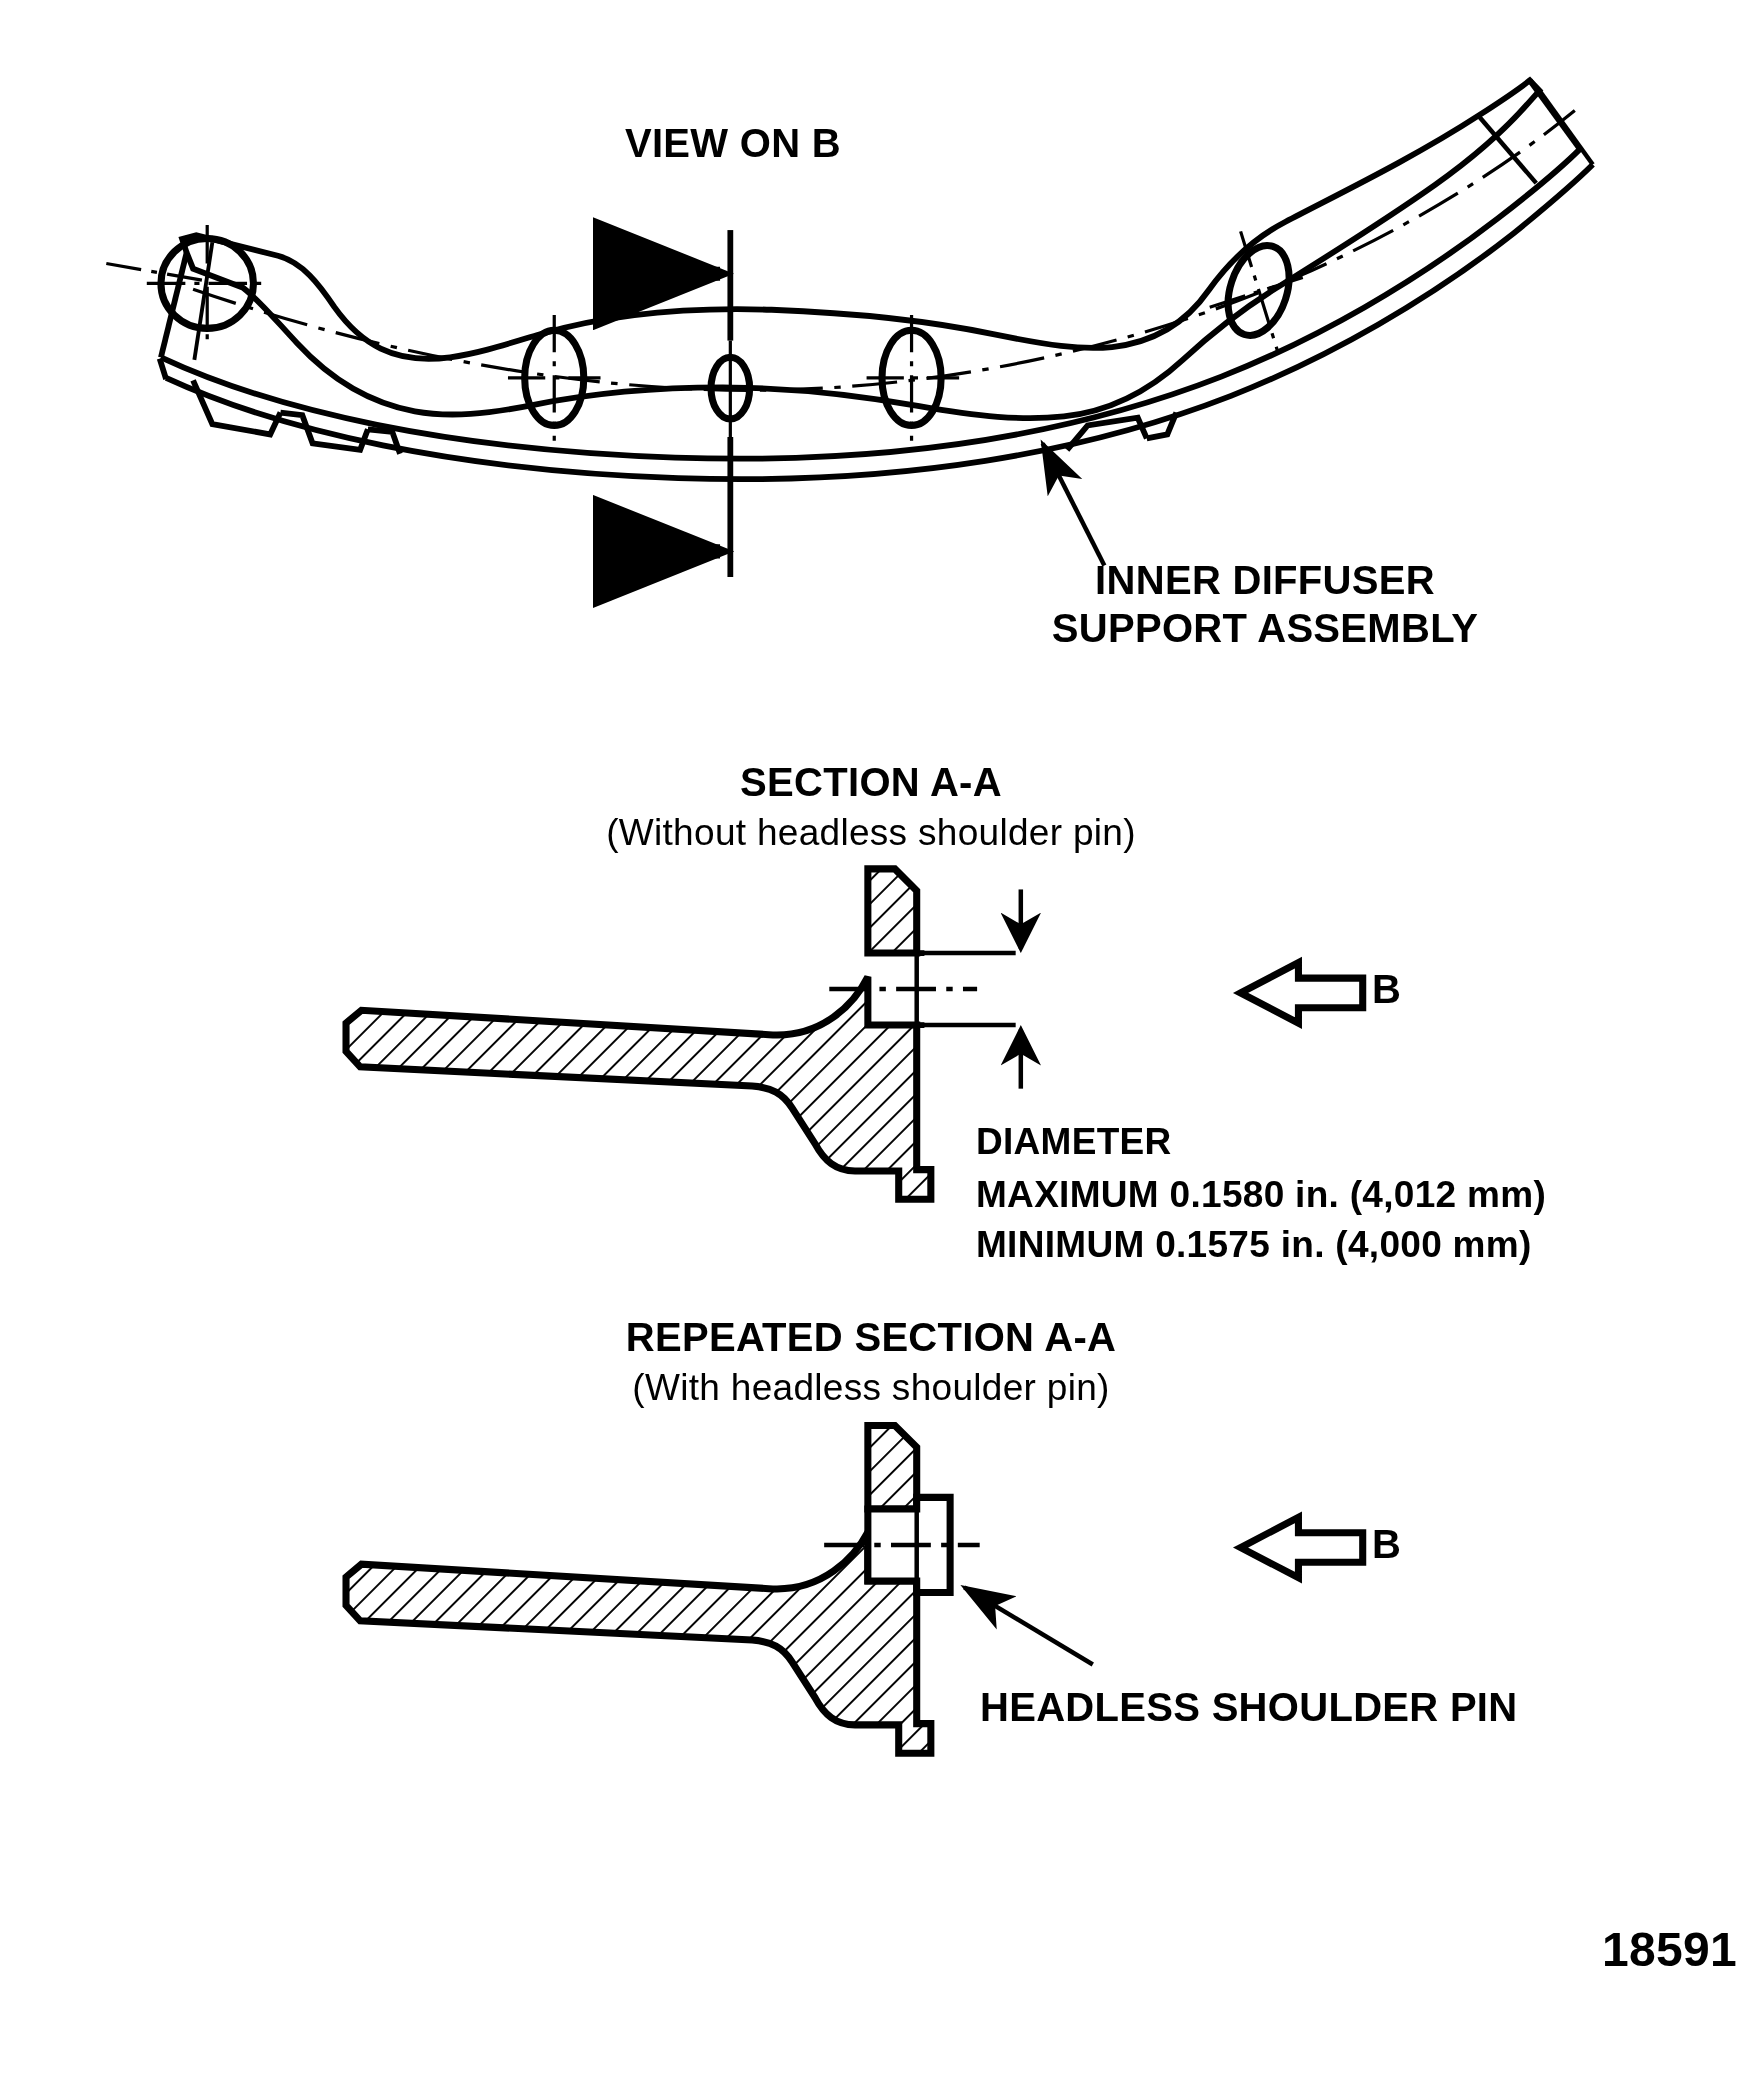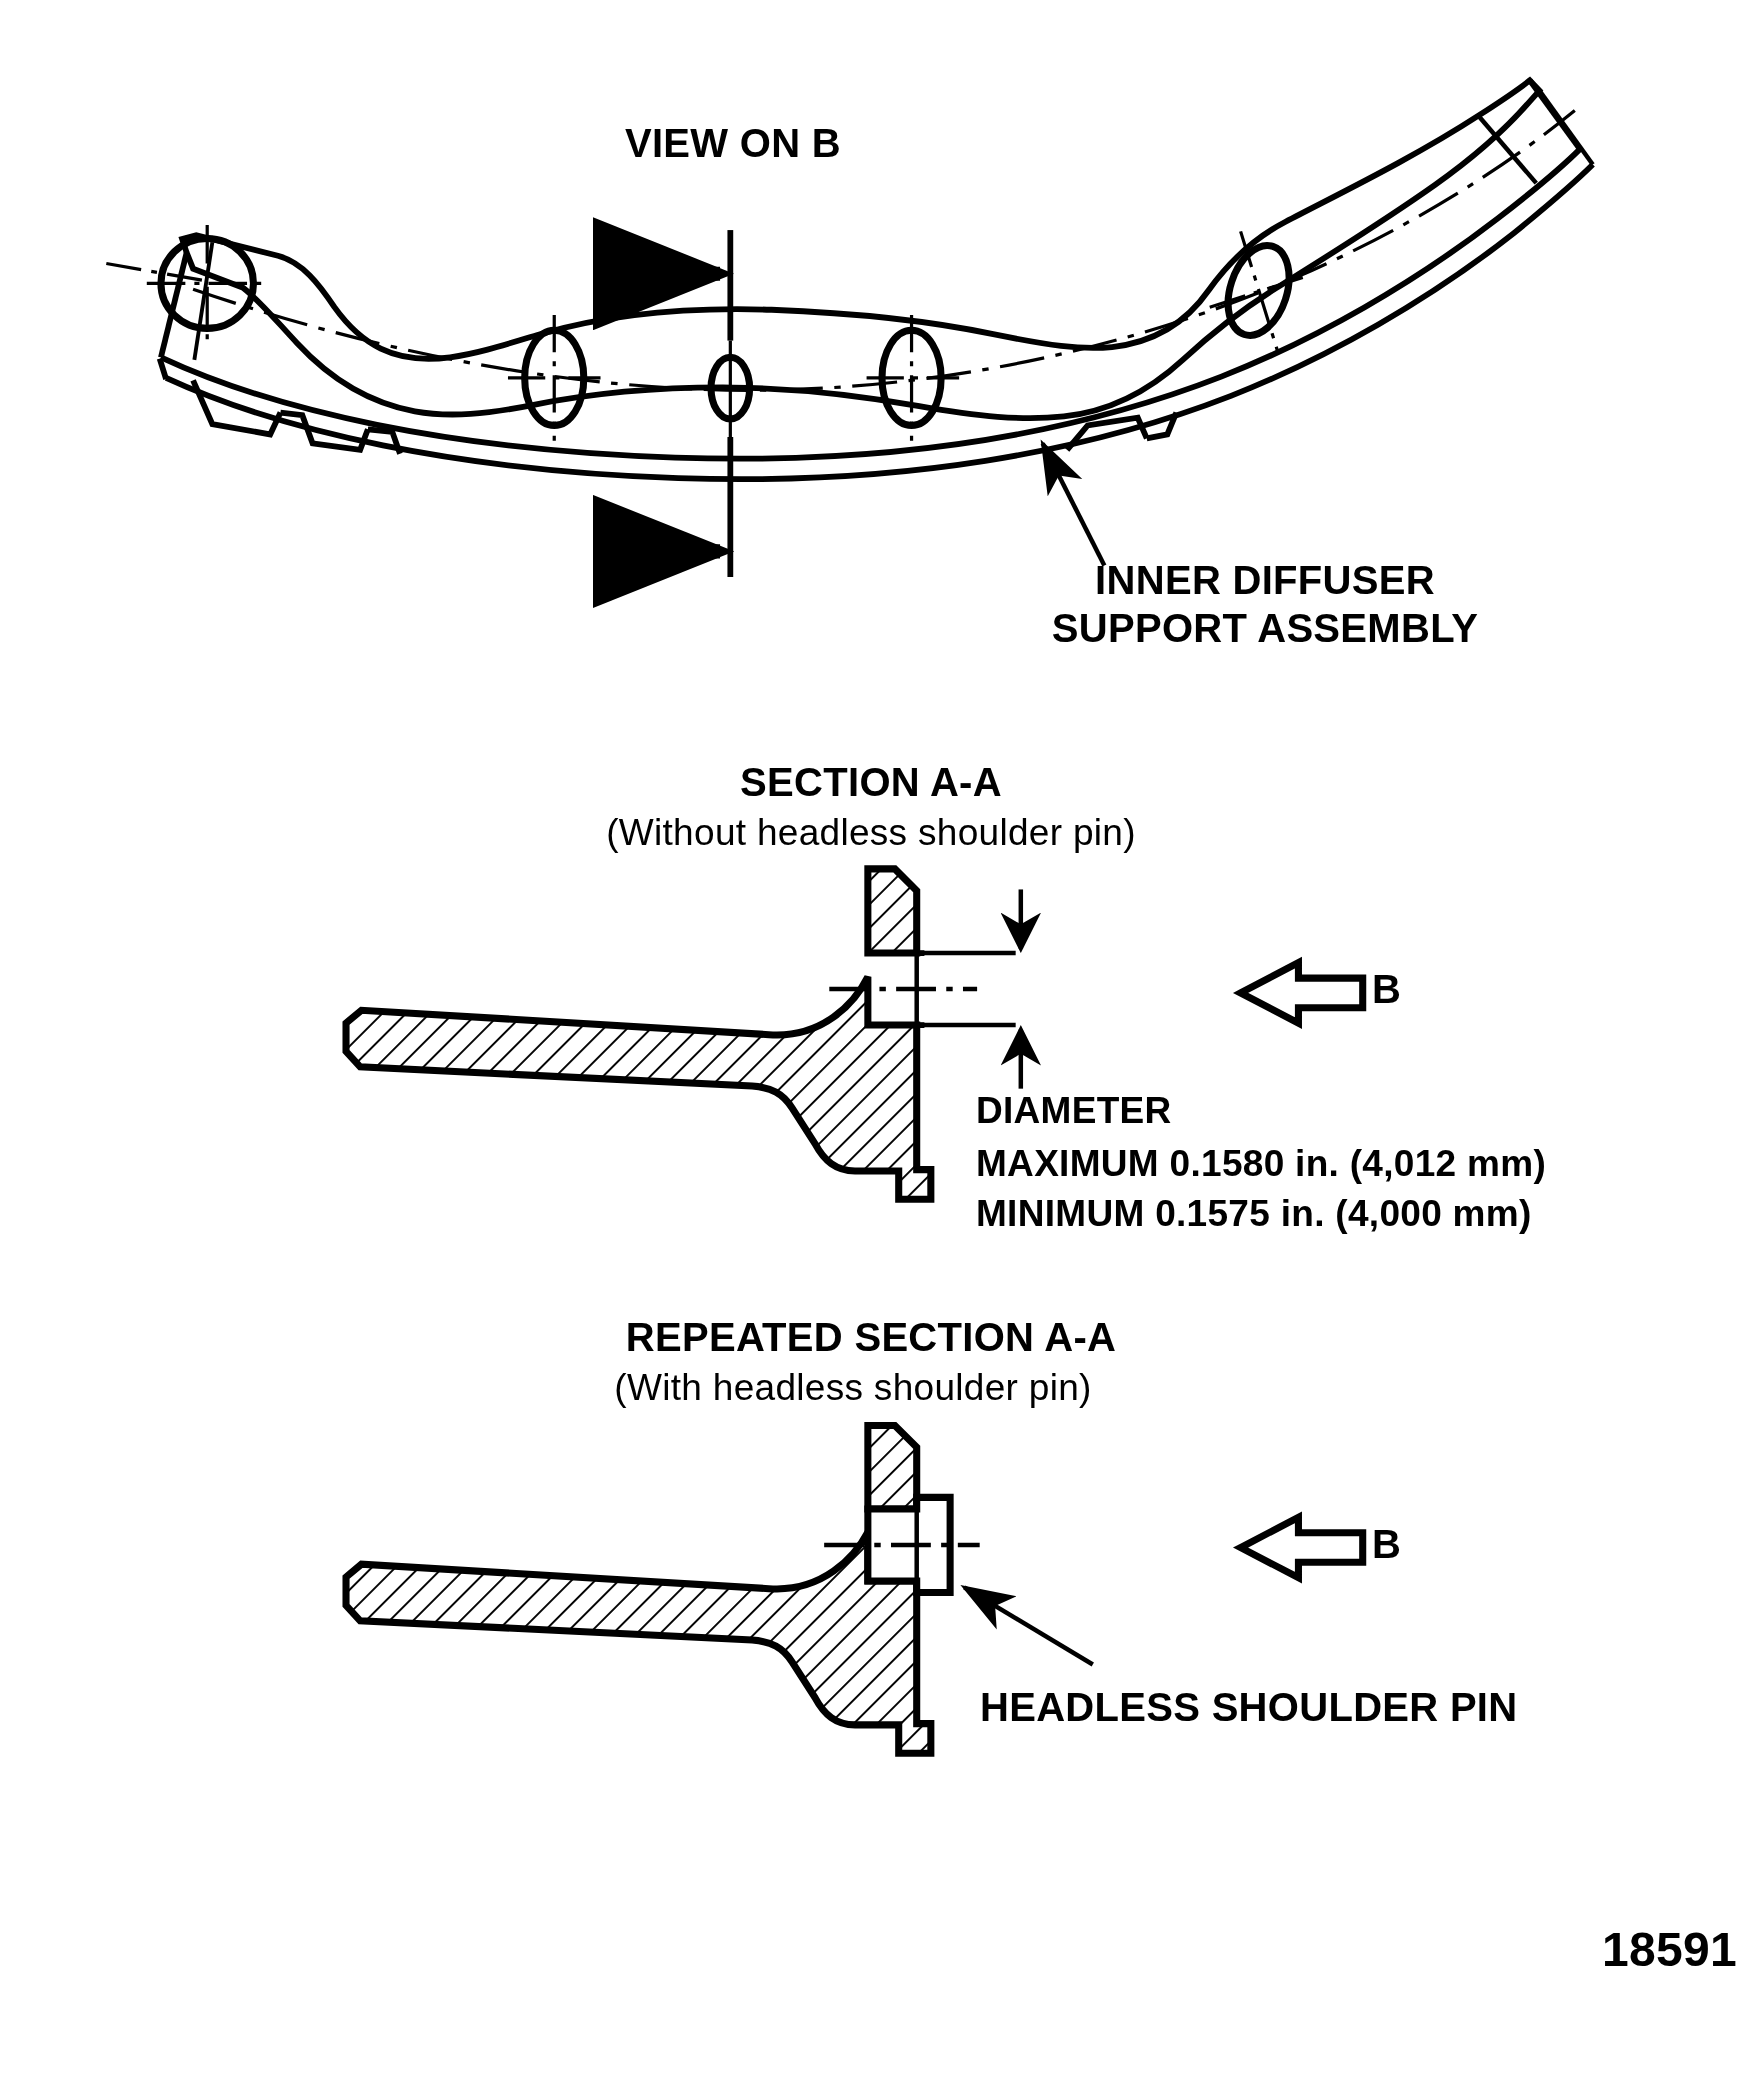--- a/index.html
+++ b/index.html
@@ -5,21 +5,21 @@
   html,body{margin:0;padding:0;background:#fff;}
   body{width:1755px;height:2097px;position:relative;
        font-family:"Liberation Sans", sans-serif;color:#000;overflow:hidden;}
   .stage{position:absolute;left:0;top:0;width:1755px;height:1617px;}
   svg.layer{position:absolute;left:0;top:0;width:1755px;height:2097px;}
   .txt{position:absolute;white-space:nowrap;font-weight:700;color:#000;
        letter-spacing:0.3px;}
   .t-title{font-size:40px;}
   .t-label{font-size:40px;}
   .t-sub{font-size:37px;font-weight:400;}
-  .t-dim{font-size:37px;font-weight:700;}
+  .t-dim{font-size:37px;font-weight:700;margin-top:31px;}
   .t-mark{font-size:45px;font-weight:700;}
   .t-num{font-size:48px;font-weight:700;}
   .ctr{transform:translateX(-50%);}
 </style>
 </head>
 <body>
 
 <div class="stage">
 
   <svg class="layer" viewBox="0 0 2730 3263">
@@ -206,21 +206,21 @@
   <div class="txt t-title ctr" style="left:871px;top:760px;">SECTION A-A</div>
   <div class="txt t-sub ctr" style="left:871px;top:812px;">(Without headless shoulder pin)</div>
 
   <div class="txt t-label" style="left:1372px;top:967px;">B</div>
 
   <div class="txt t-dim" style="left:976px;top:1090px;">DIAMETER</div>
   <div class="txt t-dim" style="left:976px;top:1143px;">MAXIMUM 0.1580 in. (4,012 mm)</div>
   <div class="txt t-dim" style="left:976px;top:1193px;">MINIMUM 0.1575 in. (4,000 mm)</div>
 
   <div class="txt t-title ctr" style="left:871px;top:1315px;">REPEATED SECTION A-A</div>
-  <div class="txt t-sub ctr" style="left:853px;top:1367px;">(With headless shoulder pin)</div>
+  <div class="txt t-sub ctr" style="left:871px;top:1367px;">(With headless shoulder pin)</div>
 
   <div class="txt t-label" style="left:1372px;top:1522px;">B</div>
 
   <div class="txt t-label" style="left:980px;top:1685px;">HEADLESS SHOULDER PIN</div>
 
   <div class="txt t-num" style="left:1602px;top:1922px;">18591</div>
 
 </div>
 
 

